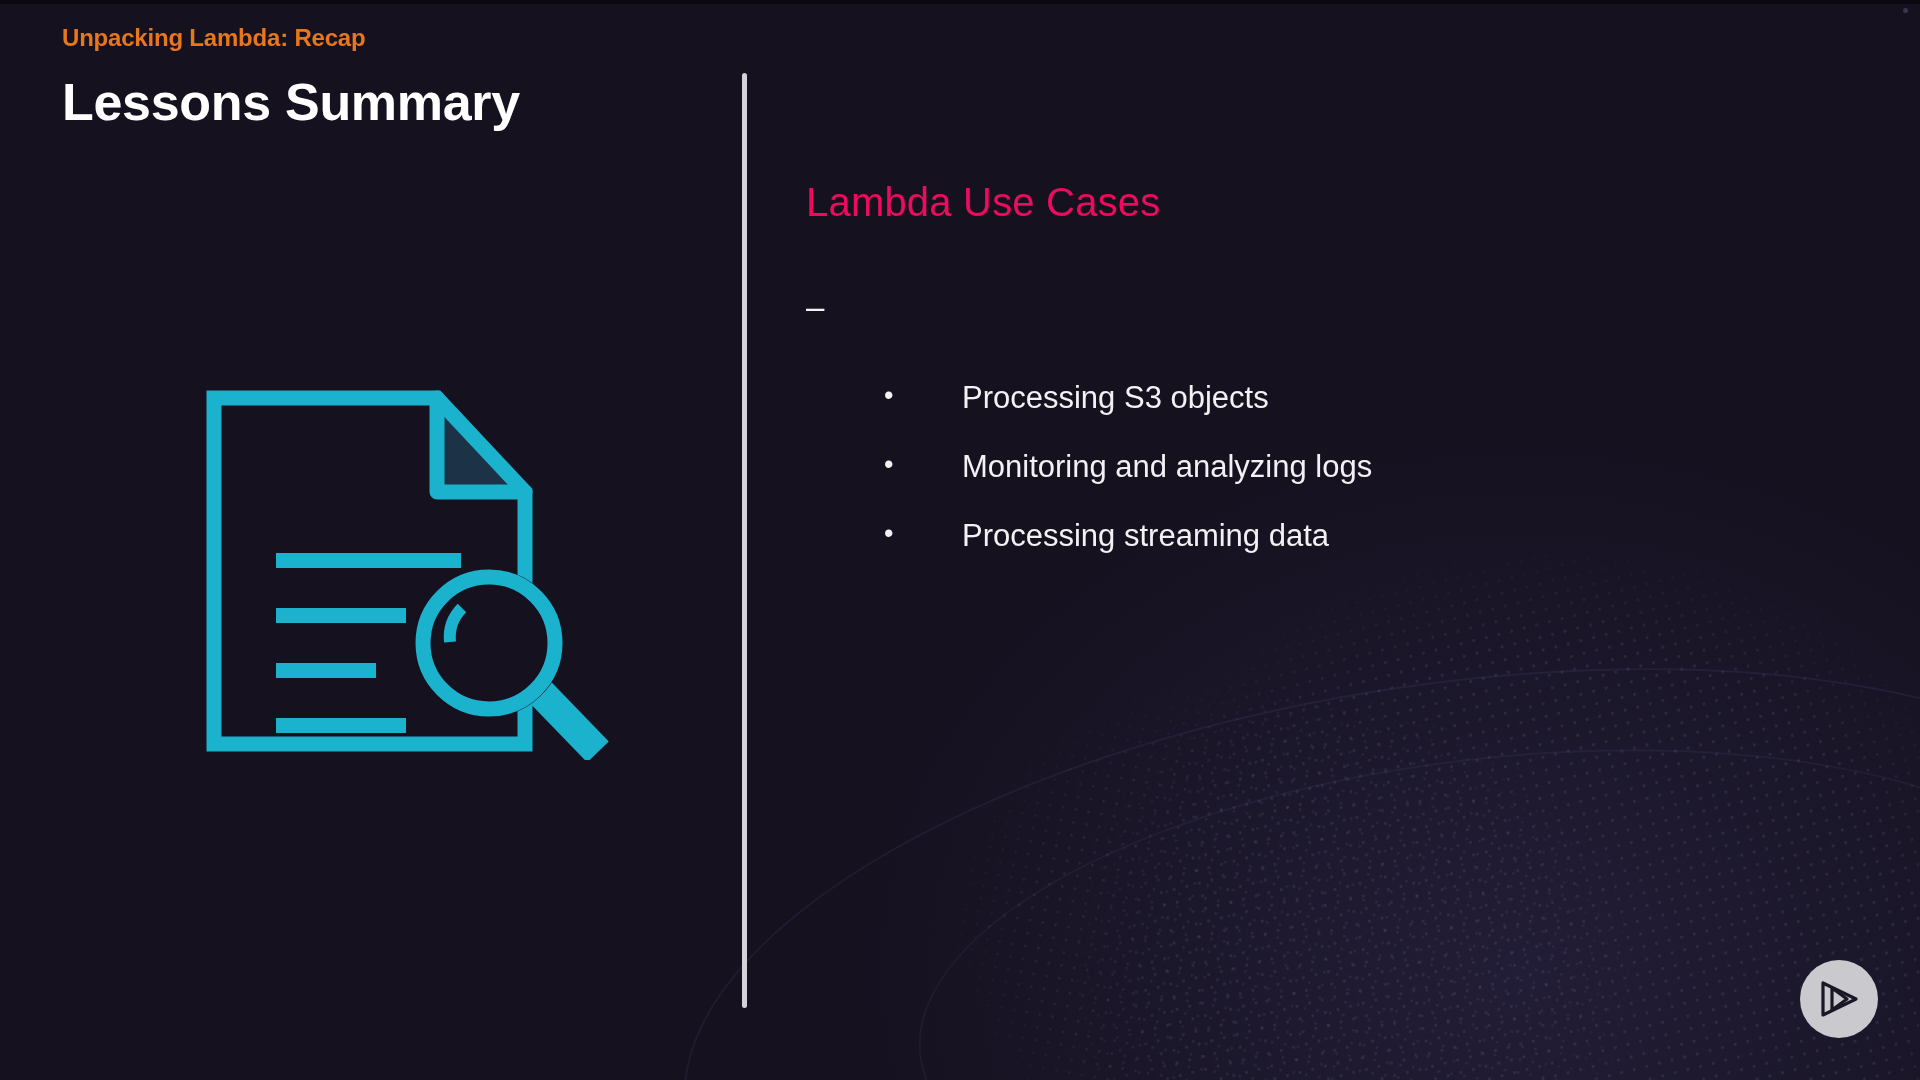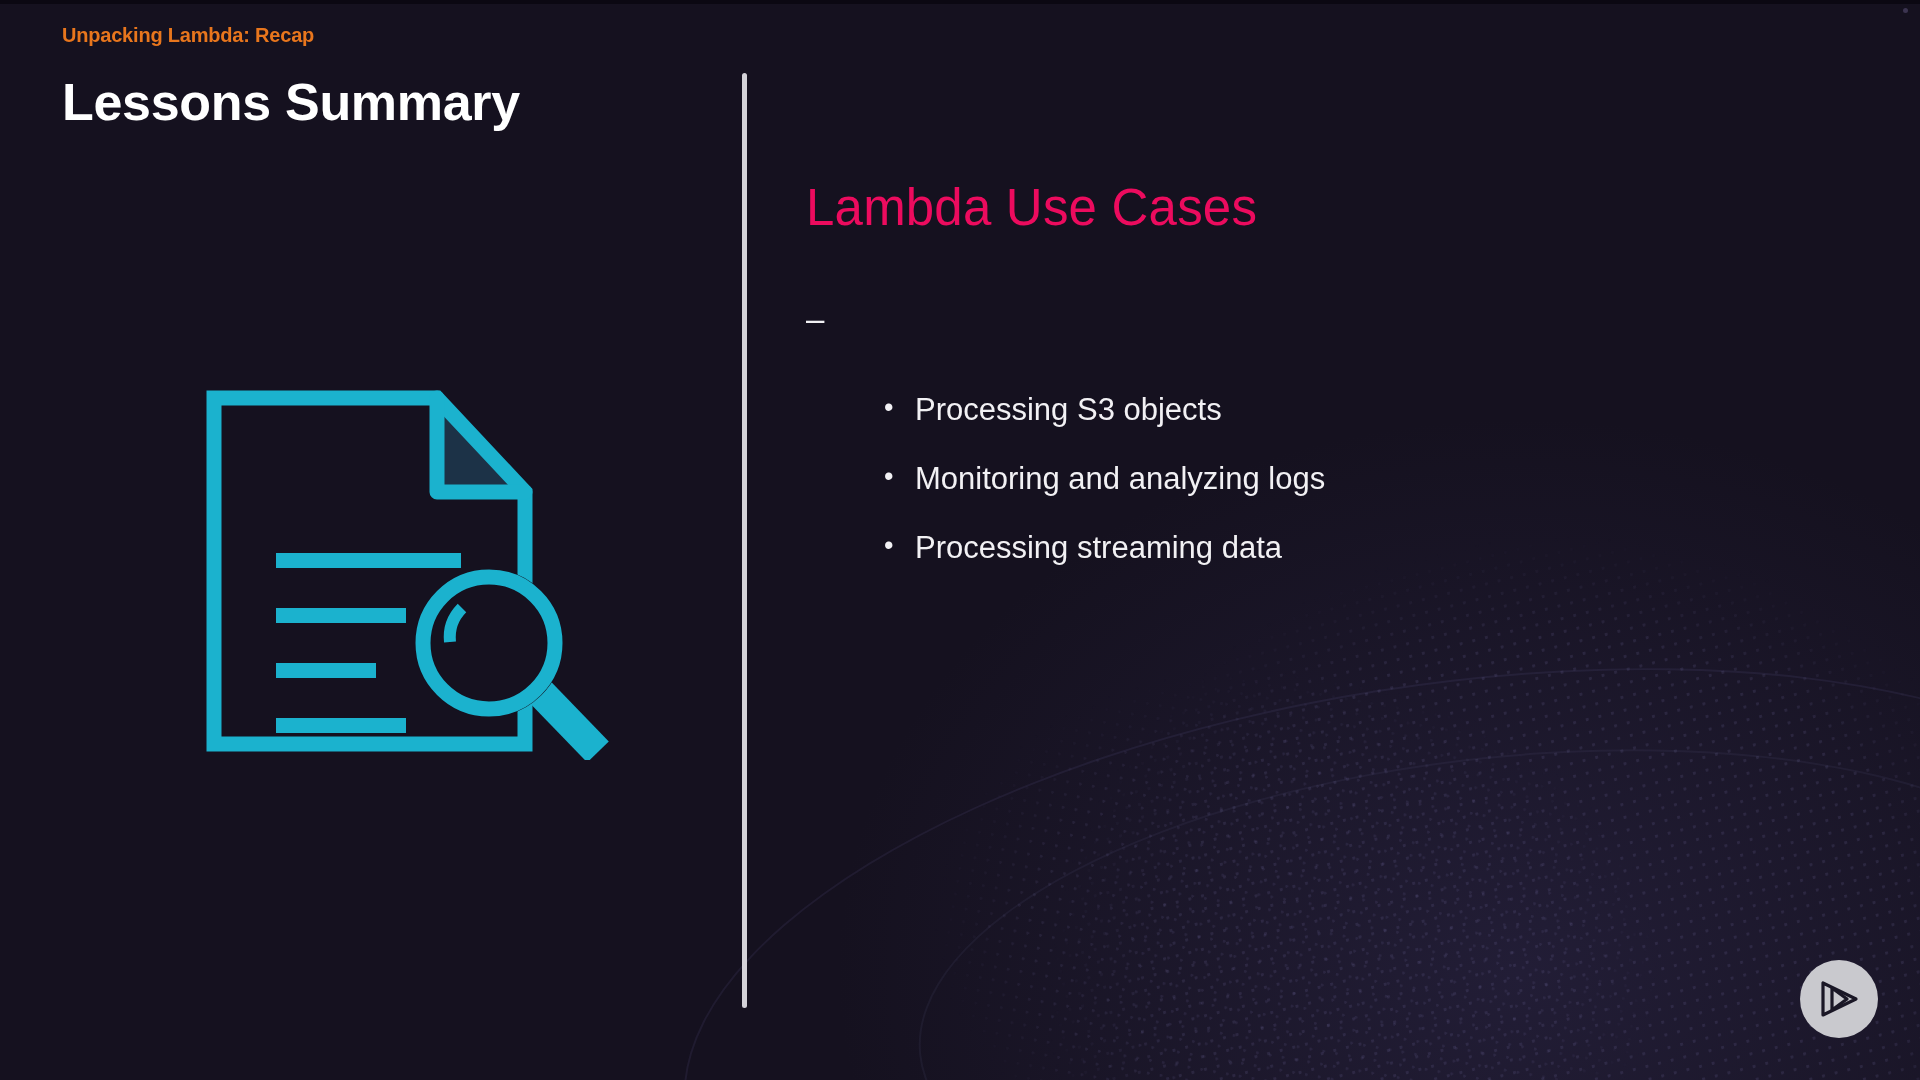--- a/index.html
+++ b/index.html
@@ -102,21 +102,21 @@
     height: 5px;
     border-radius: 50%;
     background: #3b3450;
   }
 
   
   .eyebrow {
     position: absolute;
     left: 62px;
     top: 24px;
-    font-size: 20px;
+    font-size: 24px;
     font-weight: 700;
     letter-spacing: -0.2px;
     color: #e8761d;
     font-family: "Liberation Sans", sans-serif;
     white-space: nowrap;
   }
   .page-title {
     position: absolute;
     left: 62px;
     top: 72px;
@@ -154,21 +154,21 @@
   }
 
   
   .content {
     position: absolute;
     left: 806px;
     top: 180px;
     width: 1020px;
   }
   .content-heading {
-    font-size: 51px;
+    font-size: 40px;
     font-weight: 400;
     color: #ec0b5e;
     letter-spacing: 0.2px;
     margin: 0 0 62px 0;
     line-height: 1.1;
   }
   .dash-row {
     display: flex;
     align-items: flex-start;
     font-size: 33px;
@@ -198,20 +198,21 @@
   }
   .sub-bullet {
     flex: 0 0 31px;
     width: 31px;
     font-size: 27px;
     line-height: 1.25;
     color: #f2f1f4;
   }
   .sub-text {
     white-space: nowrap;
+    margin-left: 47px;
   }
 
   
   .logo-badge {
     position: absolute;
     right: 42px;
     bottom: 42px;
     width: 78px;
     height: 78px;
     border-radius: 50%;

